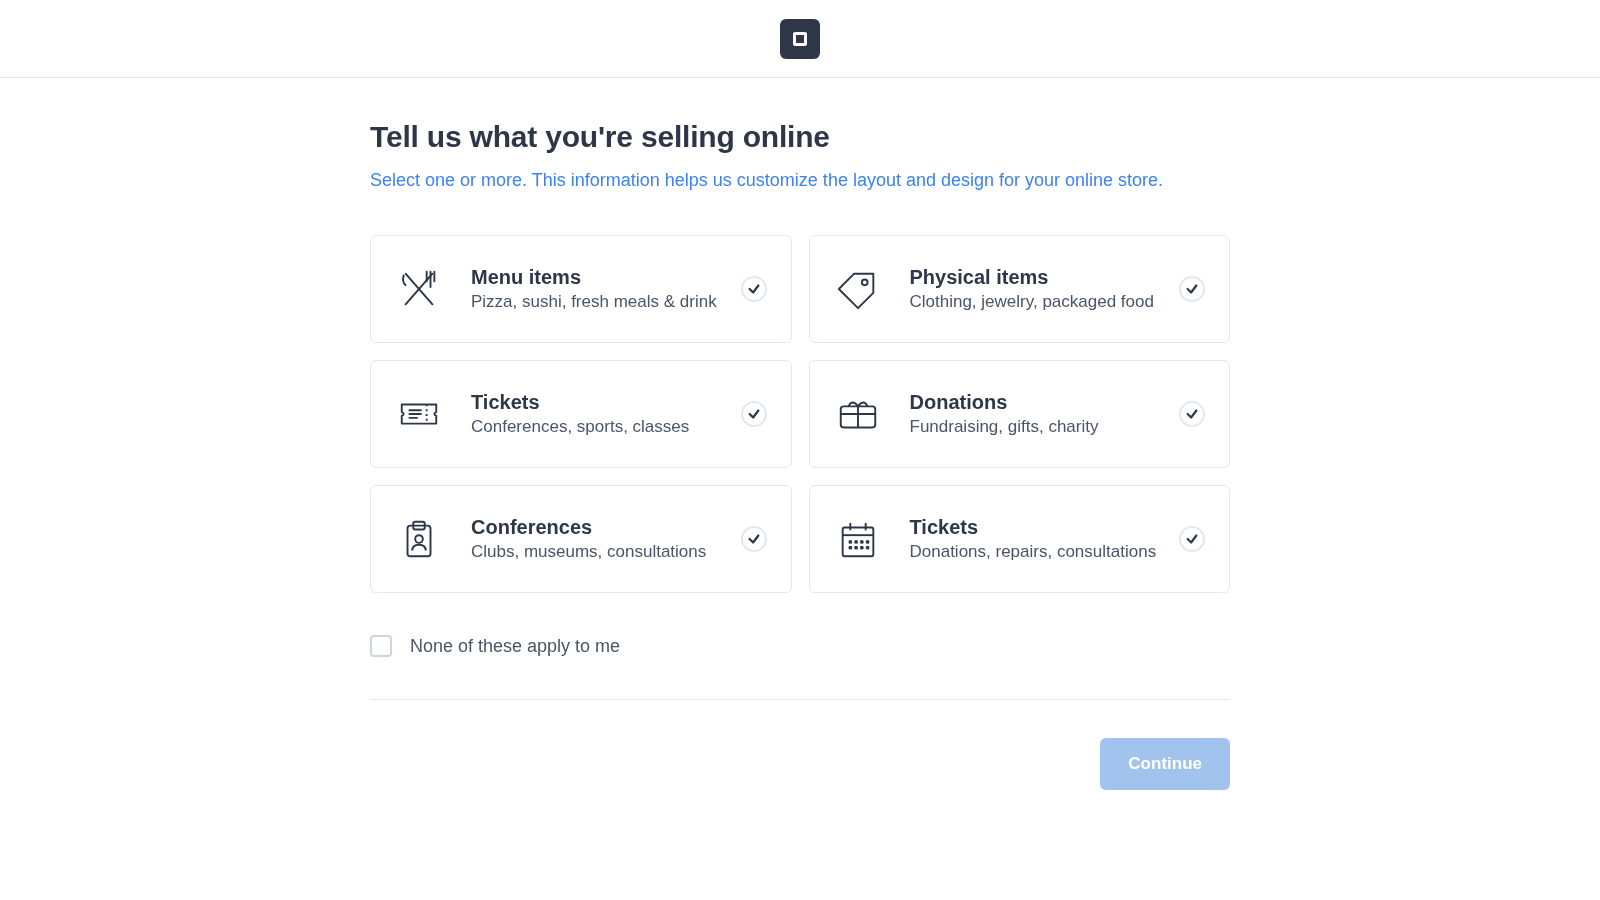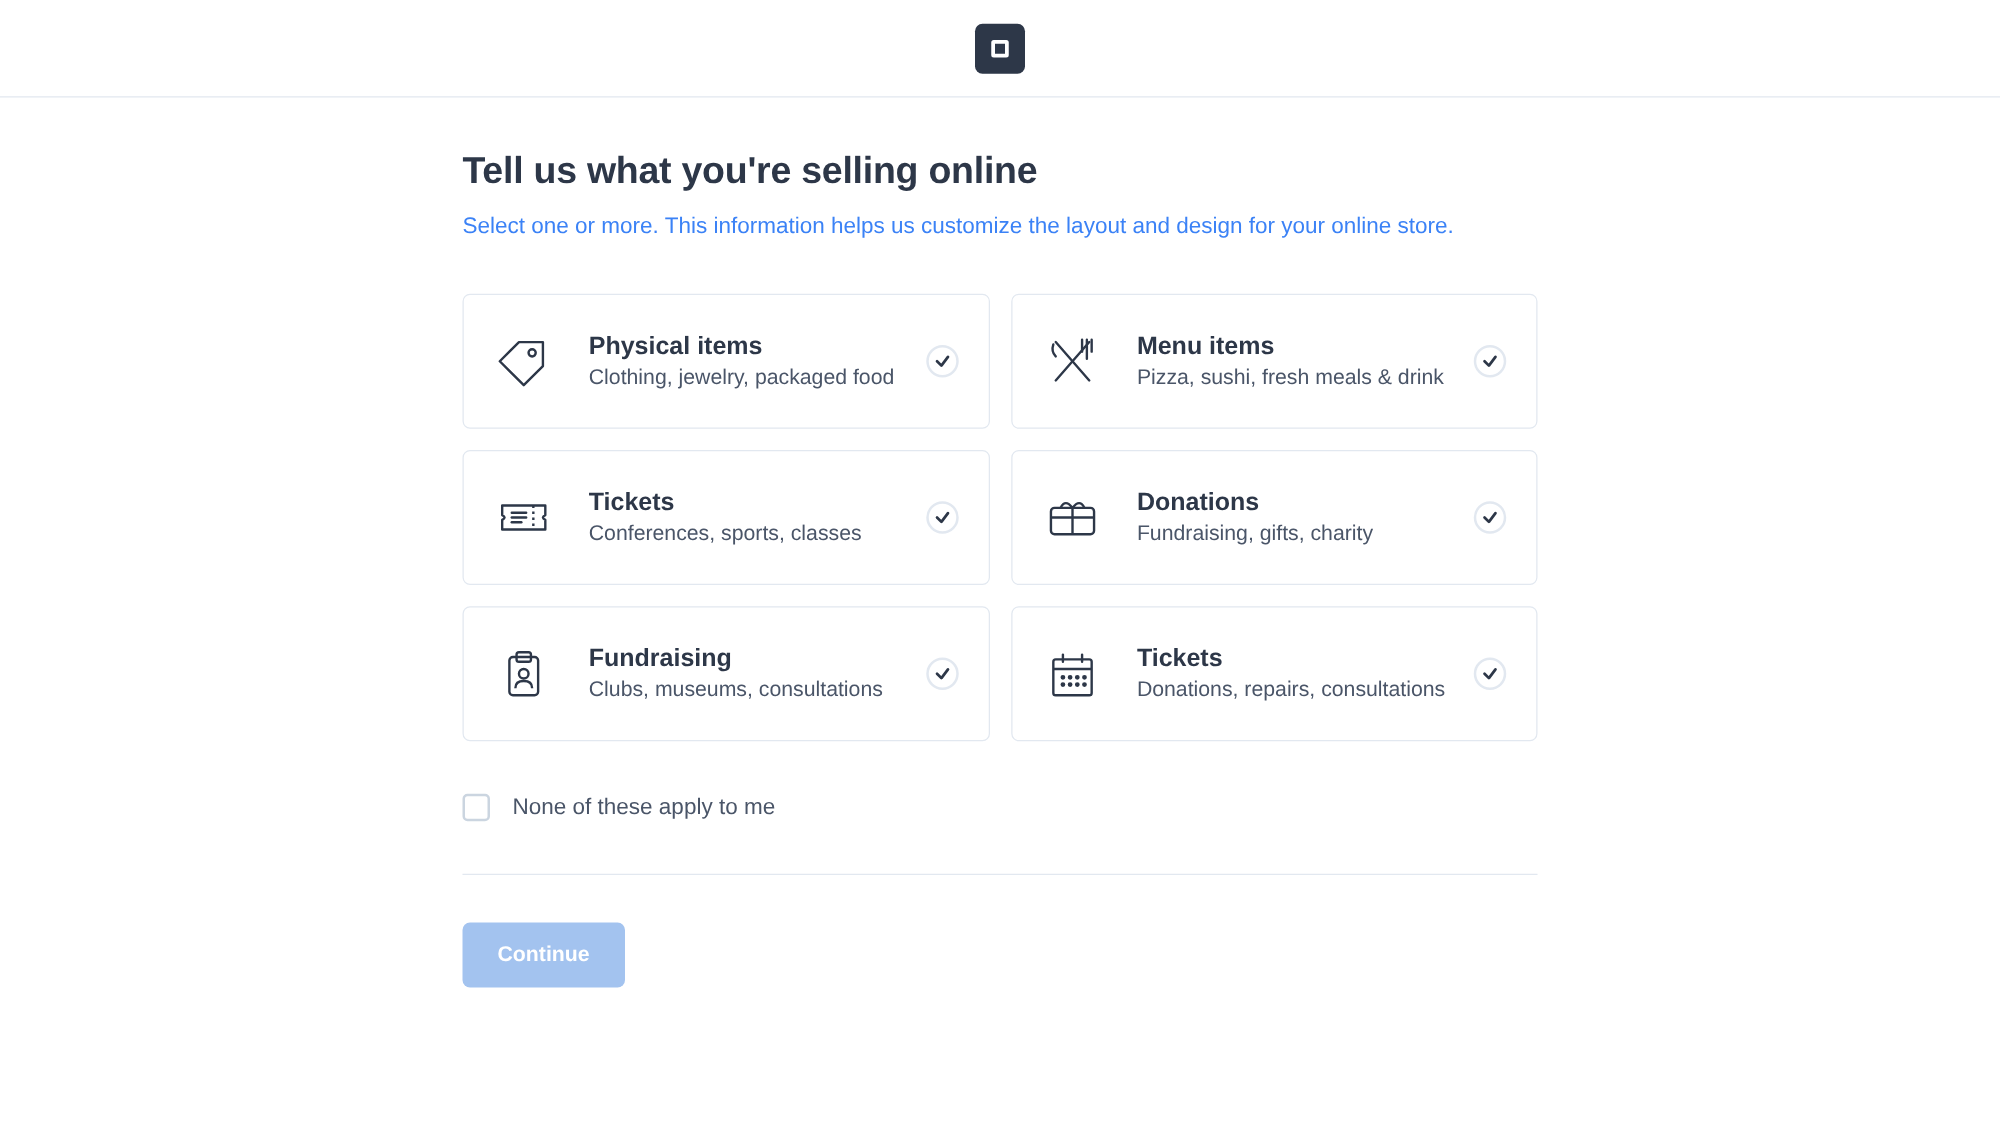--- a/index.html
+++ b/index.html
@@ -96,20 +96,21 @@
       border: 2px solid #e2e8f0;
       border-radius: 50%;
       display: flex;
       align-items: center;
       justify-content: center;
       flex-shrink: 0;
       margin-left: 12px;
     }
     .none-row {
       display: flex;
+      align-items: center;
       margin-top: 42px;
     }
     .checkbox {
       width: 22px;
       height: 22px;
       border: 2px solid #cbd5e0;
       border-radius: 4px;
       cursor: pointer;
       flex-shrink: 0;
     }
@@ -118,20 +119,21 @@
       color: #4a5568;
       margin-left: 18px;
     }
     .divider {
       height: 1px;
       background: #e2e8f0;
       margin-top: 42px;
     }
     .footer {
       display: flex;
+      justify-content: flex-end;
       margin-top: 38px;
     }
     .continue-btn {
       background: #a3c3ef;
       color: #ffffff;
       border: none;
       border-radius: 6px;
       font-size: 17px;
       font-weight: 600;
       padding: 16px 28px;
@@ -149,38 +151,20 @@
 </div>
 
 <div class="main">
   <h1 class="title">Tell us what you're selling online</h1>
   <p class="subtitle">Select one or more. This information helps us customize the layout and design for your online store.</p>
 
   <div class="grid">
 
     <div class="card">
       <div class="card-icon">
-        <svg width="46" height="46" viewBox="0 0 48 48" fill="none" stroke-width="2" stroke-linejoin="round">
-          <path d="M20 8 L40 8 L40 28 L24 44 L4 24 Z"></path>
-          <circle cx="31" cy="17" r="3"></circle>
-        </svg>
-      </div>
-      <div class="card-text">
-        <div class="card-title">Physical items</div>
-        <div class="card-desc">Clothing, jewelry, packaged food</div>
-      </div>
-      <div class="card-check">
-        <svg width="14" height="14" viewBox="0 0 16 16" fill="none" stroke="#e2e8f0" stroke-width="2.5" stroke-linecap="round" stroke-linejoin="round">
-            <path d="M3 8 L7 12 L13 4"></path>
-          </svg>
-      </div>
-    </div>
-
-    <div class="card">
-      <div class="card-icon">
         <svg width="46" height="46" viewBox="0 0 48 48" fill="none" stroke-width="2" stroke-linecap="round">
           <path d="M10 8 L38 40"></path>
           <path d="M38 8 L10 40"></path>
           <path d="M32 6 L32 16 M36 6 L36 16 M40 6 L40 16 M36 16 L36 22"></path>
           <path d="M8 10 Q6 16 10 20"></path>
         </svg>
       </div>
       <div class="card-text">
         <div class="card-title">Menu items</div>
         <div class="card-desc">Pizza, sushi, fresh meals &amp; drink</div>
@@ -188,20 +172,38 @@
       <div class="card-check">
         <svg width="14" height="14" viewBox="0 0 16 16" fill="none" stroke="#e2e8f0" stroke-width="2.5" stroke-linecap="round" stroke-linejoin="round">
             <path d="M3 8 L7 12 L13 4"></path>
           </svg>
       </div>
     </div>
 
     <div class="card">
       <div class="card-icon">
         <svg width="46" height="46" viewBox="0 0 48 48" fill="none" stroke-width="2" stroke-linejoin="round">
+          <path d="M20 8 L40 8 L40 28 L24 44 L4 24 Z"></path>
+          <circle cx="31" cy="17" r="3"></circle>
+        </svg>
+      </div>
+      <div class="card-text">
+        <div class="card-title">Physical items</div>
+        <div class="card-desc">Clothing, jewelry, packaged food</div>
+      </div>
+      <div class="card-check">
+        <svg width="14" height="14" viewBox="0 0 16 16" fill="none" stroke="#e2e8f0" stroke-width="2.5" stroke-linecap="round" stroke-linejoin="round">
+            <path d="M3 8 L7 12 L13 4"></path>
+          </svg>
+      </div>
+    </div>
+
+    <div class="card">
+      <div class="card-icon">
+        <svg width="46" height="46" viewBox="0 0 48 48" fill="none" stroke-width="2" stroke-linejoin="round">
           <path d="M6 14 L42 14 L42 22 Q38 24 42 26 L42 34 L6 34 L6 26 Q10 24 6 22 Z"></path>
           <path d="M14 20 L26 20" stroke-linecap="round"></path>
           <path d="M14 24 L26 24" stroke-linecap="round"></path>
           <path d="M14 28 L22 28" stroke-linecap="round"></path>
           <path d="M32 14 L32 34" stroke-dasharray="2 3"></path>
         </svg>
       </div>
       <div class="card-text">
         <div class="card-title">Tickets</div>
         <div class="card-desc">Conferences, sports, classes</div>
@@ -236,21 +238,21 @@
     <div class="card">
       <div class="card-icon">
         <svg width="46" height="46" viewBox="0 0 48 48" fill="none" stroke-width="2" stroke-linejoin="round">
           <rect x="12" y="10" width="24" height="32" rx="3"></rect>
           <rect x="18" y="6" width="12" height="8" rx="2"></rect>
           <circle cx="24" cy="24" r="4"></circle>
           <path d="M17 36 Q17 30 24 30 Q31 30 31 36"></path>
         </svg>
       </div>
       <div class="card-text">
-        <div class="card-title">Fundraising</div>
+        <div class="card-title">Conferences</div>
         <div class="card-desc">Clubs, museums, consultations</div>
       </div>
       <div class="card-check">
         <svg width="14" height="14" viewBox="0 0 16 16" fill="none" stroke="#e2e8f0" stroke-width="2.5" stroke-linecap="round" stroke-linejoin="round">
             <path d="M3 8 L7 12 L13 4"></path>
           </svg>
       </div>
     </div>
 
     <div class="card">

